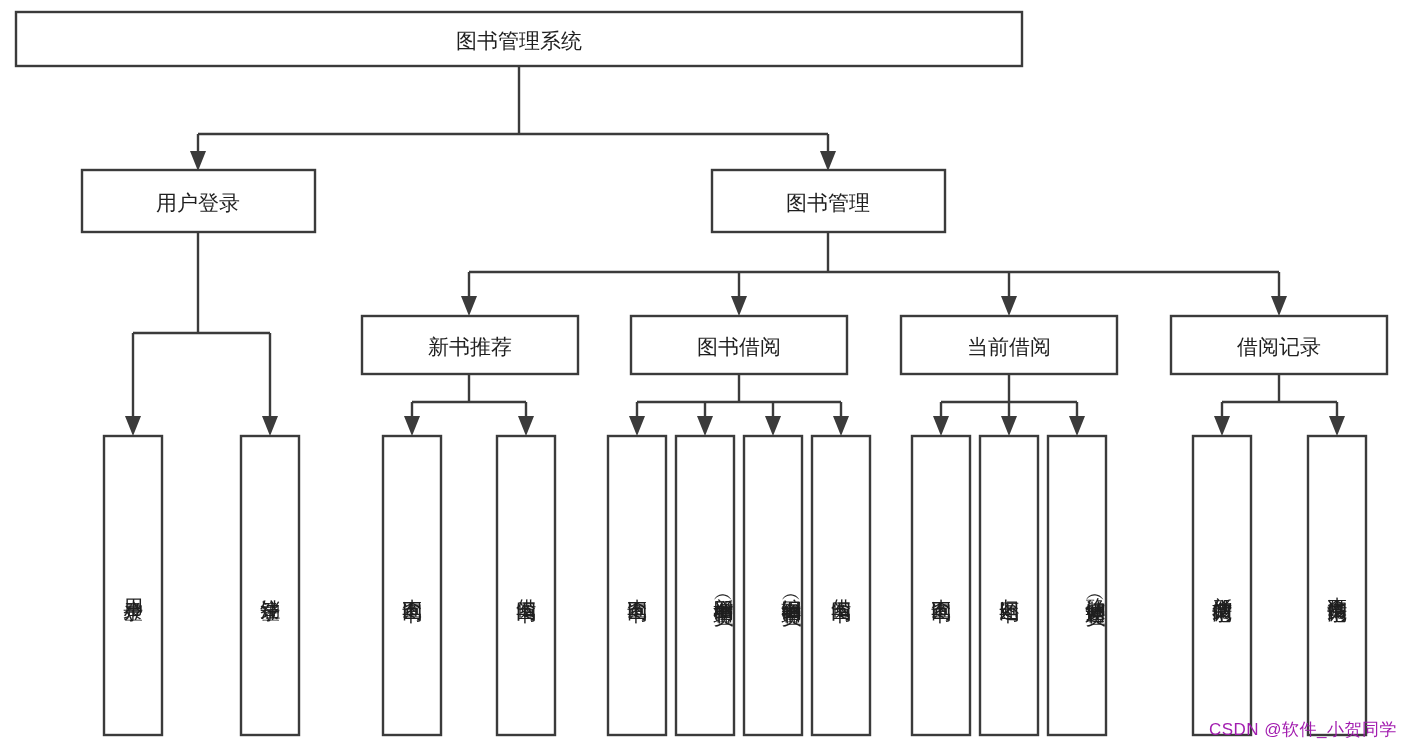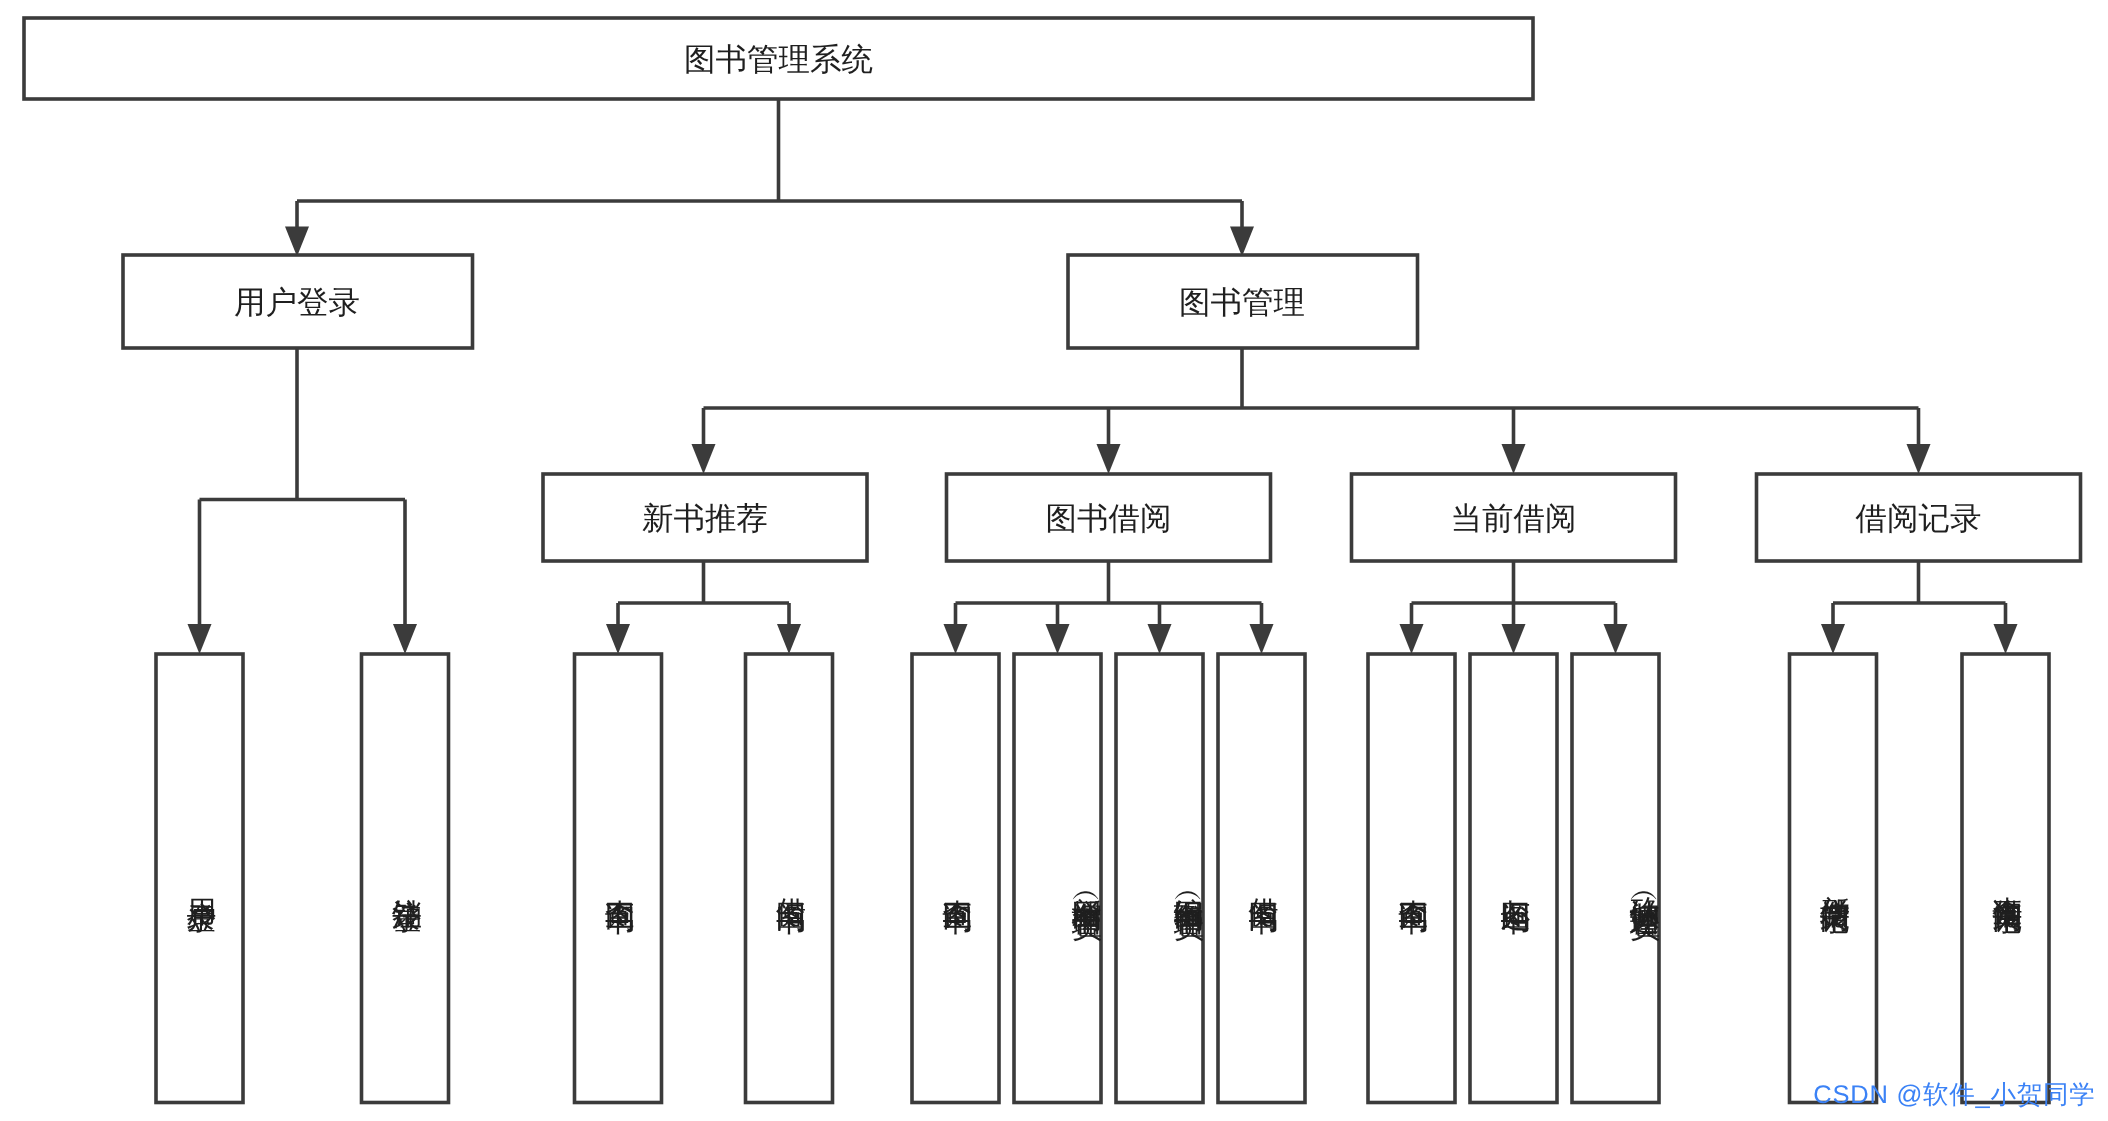--- a/index.html
+++ b/index.html
@@ -68,21 +68,21 @@
     top: 0;
     width: 1405px;
     height: 747px;
   }
   .watermark {
     position: absolute;
     right: 8px;
     bottom: 6px;
     font-family: "Liberation Sans", "DejaVu Sans", sans-serif;
     font-size: 17px;
-    color: #3b82f6;
+    color: #a21caf;
     letter-spacing: 0.5px;
     white-space: nowrap;
   }
 </style>
 </head>
 <body>
 
 <div id="diagram-root">
 
   <svg class="diagram-canvas" viewBox="0 0 1405 747" xmlns="http://www.w3.org/2000/svg">

